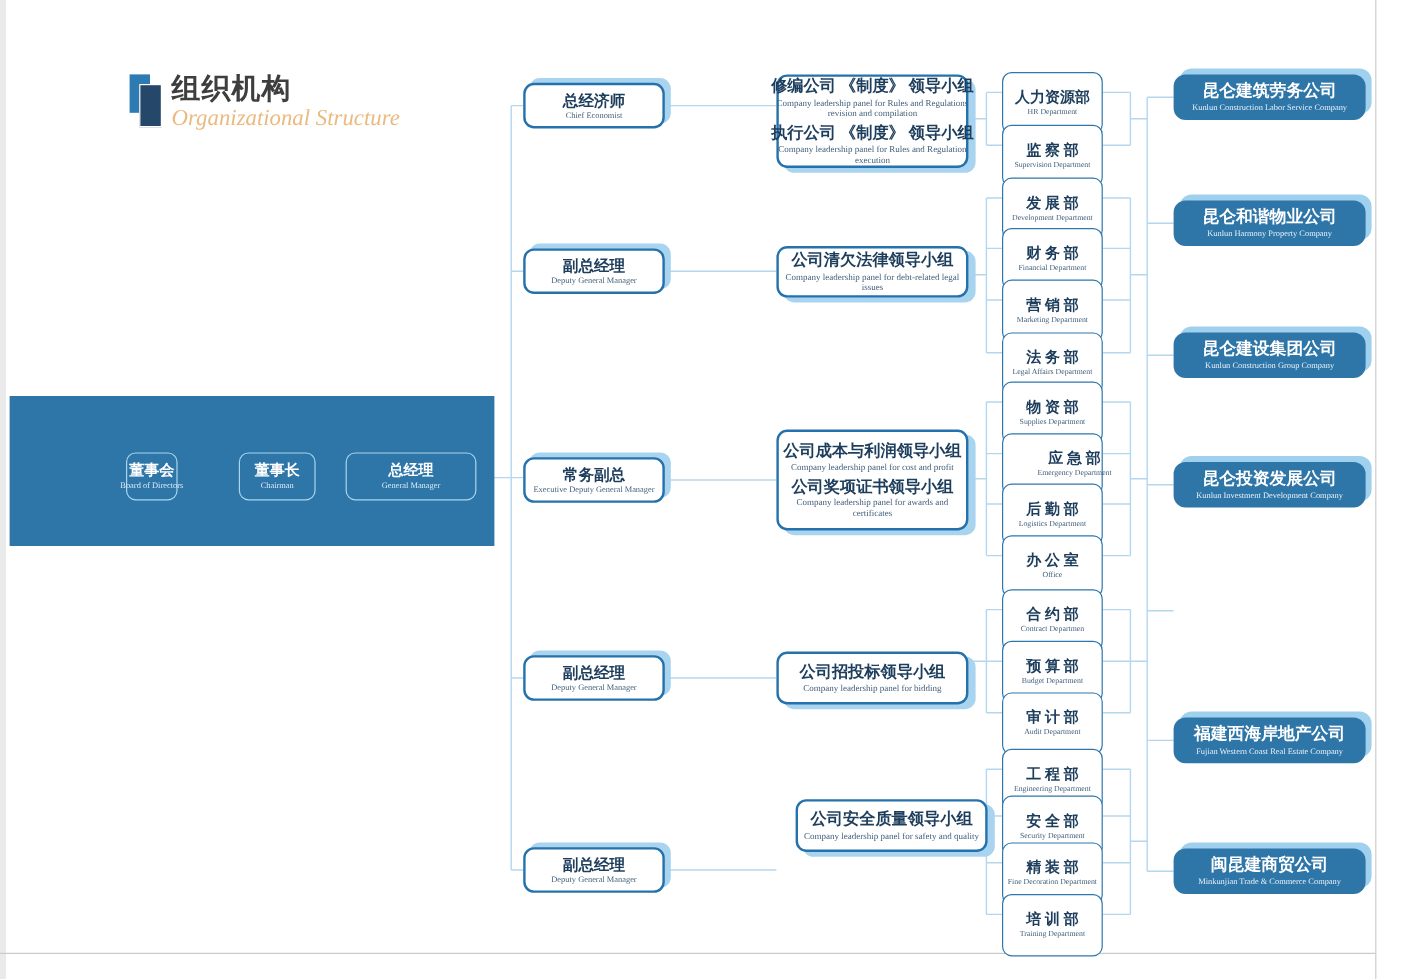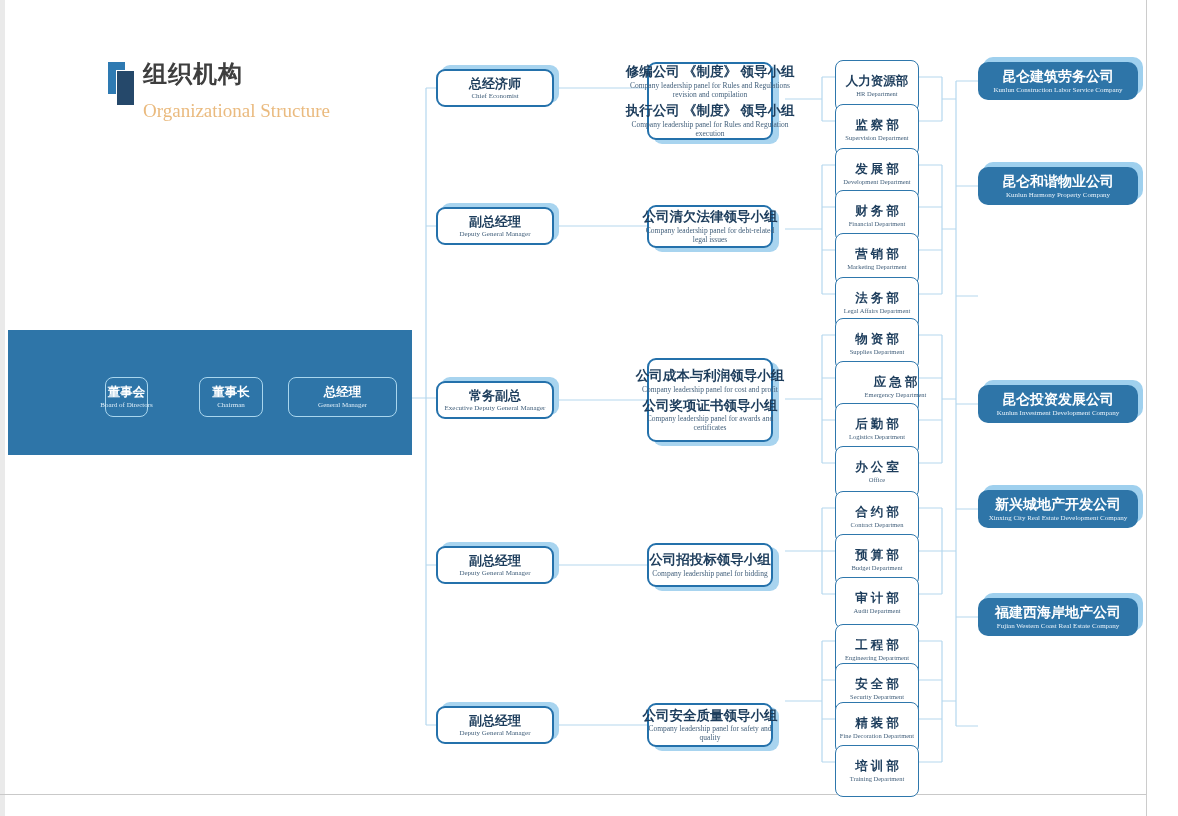--- a/index.html
+++ b/index.html
@@ -6,21 +6,21 @@
   .canvas{position:relative;width:1178px;height:816px;background:#fff;overflow:hidden;
           font-family:"Liberation Serif","DejaVu Serif",serif;}
   .page-edge-left{position:absolute;left:0;top:0;width:5px;height:816px;background:#eaeaea;}
   .page-edge-right{position:absolute;left:1146px;top:0;width:1px;height:816px;background:#cccccc;}
   .page-edge-bottom{position:absolute;left:0;top:794px;width:1146px;height:1px;background:#c9c9c9;}
 
   
   .icon-back{position:absolute;left:108px;top:62px;width:17px;height:32px;background:#2e7ab2;}
   .icon-front{position:absolute;left:116px;top:70px;width:17px;height:34px;background:#25486a;border:1px solid #ffffff;}
   .title-zh{position:absolute;left:143px;top:58px;font-size:24px;font-weight:bold;color:#3e3e3e;letter-spacing:1px;}
-  .title-en{position:absolute;left:143px;top:100px;font-size:19px;color:#eaba7e;}
+  .title-en{position:absolute;left:143px;top:88px;font-size:19px;color:#eaba7e;font-style:italic;}
 
   
   svg.lines{position:absolute;left:0;top:0;}
 
   
   .banner{position:absolute;left:8px;top:330px;width:404px;height:125px;background:#2e75a8;}
 
   
   .node{position:absolute;box-sizing:border-box;display:flex;flex-direction:column;
         align-items:center;justify-content:center;text-align:center;background:#fff;}
@@ -28,21 +28,21 @@
   .en{font-size:7.5px;line-height:1.2;color:#44617c;}
 
   .bboard{background:transparent;border:1.5px solid #a9d6ee;border-radius:8px;top:377px;height:40px;}
   .bboard .zh{color:#ffffff;font-size:12.5px;}
   .bboard .en{color:#ddedf8;font-size:7px;white-space:nowrap;}
 
   .exec{left:436px;width:118px;height:38px;border:2px solid #2471ab;border-radius:9px;
         box-shadow:5px -4px 0 #a8d4ef;}
   .exec .en{font-size:7px;white-space:nowrap;}
 
-  .panel{left:647px;width:126px;border:2px solid #2471ab;border-radius:9px;
+  .panel{left:647px;width:160px;border:2px solid #2471ab;border-radius:9px;
          box-shadow:6px 4px 0 #a8d4ef;padding:18px 2px;}
   .panel .zh{font-size:13.5px;}
   .panel .entry{padding:2px 2px;}
   .panel .en{font-size:7.5px;}
 
   .dept{left:835px;width:84px;height:52px;border:1.5px solid #2e77ac;border-radius:8px;}
   .dept .zh{font-size:12.5px;}
   .dept .en{font-size:6.5px;white-space:nowrap;}
 
   .company{left:978px;width:160px;height:38px;background:#2e75a8;border-radius:10px;
@@ -144,21 +144,21 @@
       <div class="zh">公司奖项证书领导小组</div>
       <div class="en">Company leadership panel for awards and certificates</div>
     </div>
   </div>
   <div class="node panel" style="top:543px;height:44px;">
     <div class="entry">
       <div class="zh">公司招投标领导小组</div>
       <div class="en">Company leadership panel for bidding</div>
     </div>
   </div>
-  <div class="node panel" style="top:703px;height:44px;">
+  <div class="node panel" style="top:666px;height:44px;margin-left:16px;">
     <div class="entry">
       <div class="zh">公司安全质量领导小组</div>
       <div class="en">Company leadership panel for safety and quality</div>
     </div>
   </div>
 
   <div class="node dept" style="top:60px;">
     <div class="zh">人力资源部</div>
     <div class="en">HR Department</div>
   </div>
@@ -228,26 +228,30 @@
   </div>
 
   <div class="node company" style="top:62px;">
     <div class="zh">昆仑建筑劳务公司</div>
     <div class="en">Kunlun Construction Labor Service Company</div>
   </div>
   <div class="node company" style="top:167px;">
     <div class="zh">昆仑和谐物业公司</div>
     <div class="en">Kunlun Harmony Property Company</div>
   </div>
+  <div class="node company" style="top:277px;">
+    <div class="zh">昆仑建设集团公司</div>
+    <div class="en">Kunlun Construction Group Company</div>
+  </div>
   <div class="node company" style="top:385px;">
     <div class="zh">昆仑投资发展公司</div>
     <div class="en">Kunlun Investment Development Company</div>
   </div>
-  <div class="node company" style="top:490px;">
-    <div class="zh">新兴城地产开发公司</div>
-    <div class="en">Xinxing City Real Estate Development Company</div>
-  </div>
   <div class="node company" style="top:598px;">
     <div class="zh">福建西海岸地产公司</div>
     <div class="en">Fujian Western Coast Real Estate Company</div>
   </div>
+  <div class="node company" style="top:707px;">
+    <div class="zh">闽昆建商贸公司</div>
+    <div class="en">Minkunjian Trade &amp; Commerce Company</div>
+  </div>
 
 </div>
 
 </body></html>

